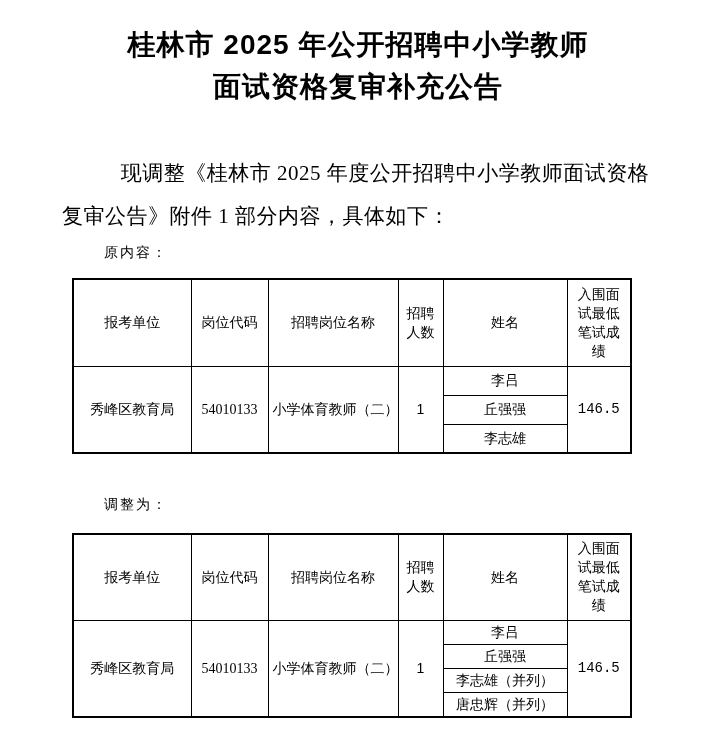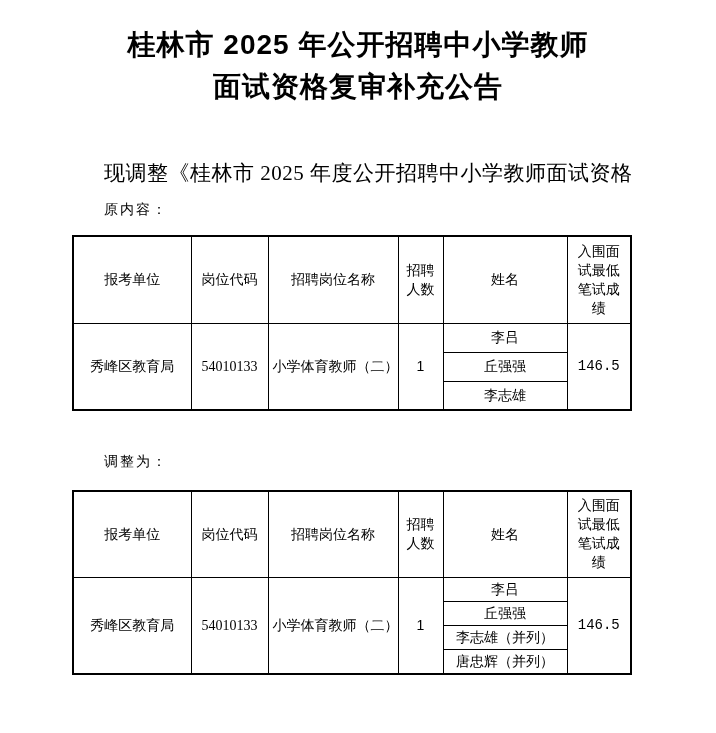--- a/index.html
+++ b/index.html
@@ -21,21 +21,21 @@
     letter-spacing: 1px;
   }
 
   .para {
     margin: 44px 50px 0 62px;
     font-size: 21px;
     line-height: 43px;
     letter-spacing: 0.5px;
   }
   .para-line { white-space: nowrap; }
-  .indent { text-indent: 42px; }
+  .indent { text-indent: 42px; text-align: center; }
 
   .section-label {
     margin-left: 62px;
     text-indent: 42px;
     font-size: 14px;
     line-height: 30px;
     letter-spacing: 2px;
     white-space: nowrap;
   }
   .label-adjusted { margin-top: 36px; }
@@ -80,20 +80,21 @@
 
 <div class="page">
 
   <div class="title">
     <div>桂林市 2025 年公开招聘中小学教师</div>
     <div>面试资格复审补充公告</div>
   </div>
 
   <div class="para">
     <div class="para-line indent">现调整《桂林市 2025 年度公开招聘中小学教师面试资格</div>
+    <div class="para-line">复审公告》附件 1 部分内容，具体如下：</div>
   </div>
 
   <div class="section-label">原内容：</div>
 
   <table class="doc-table t1">
     <colgroup>
       <col style="width:118px">
         <col style="width:77px">
         <col style="width:130px">
       <col style="width:45px">

